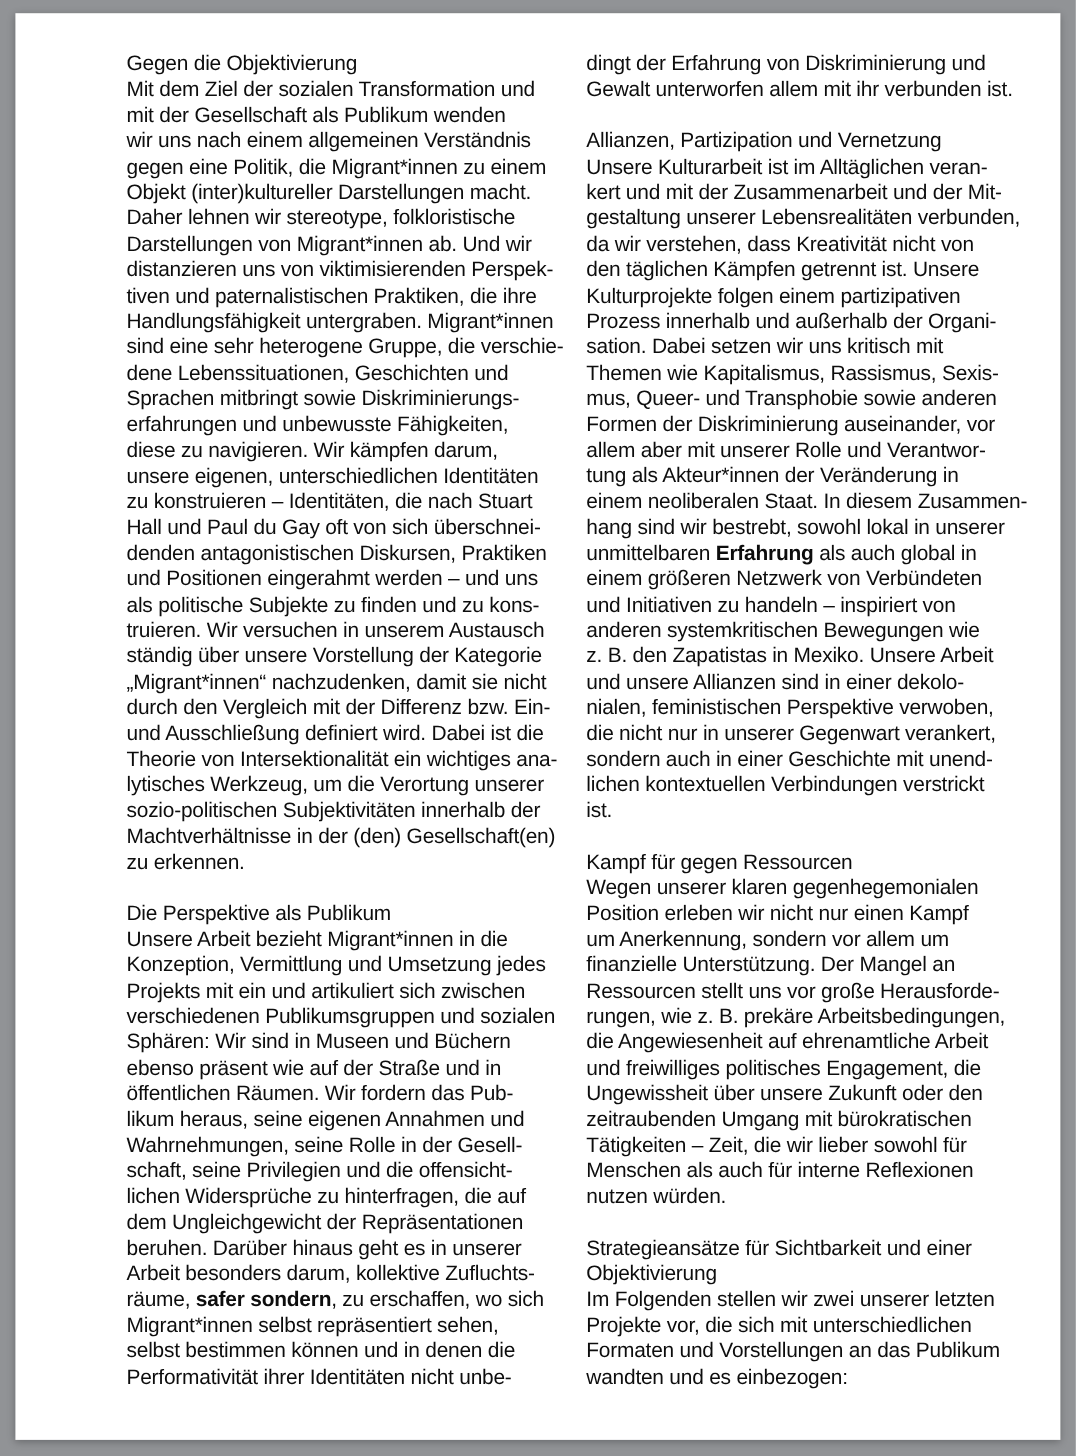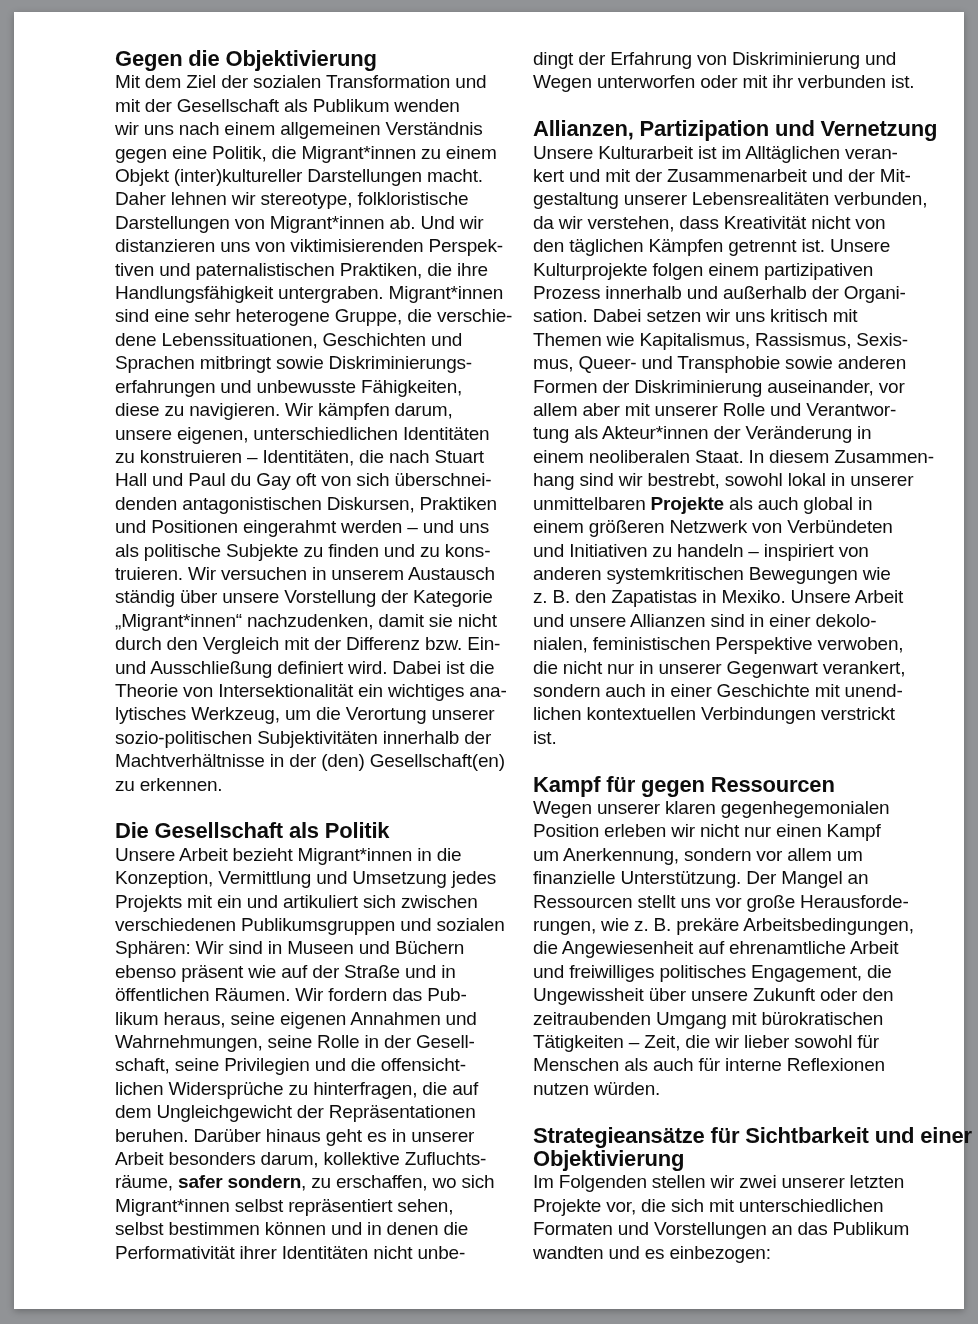--- a/index.html
+++ b/index.html
@@ -29,23 +29,23 @@
     font-size: 19px;
     line-height: 23.4px;
     letter-spacing: -0.2px;
   }
   .col-left  { left: 101px; }
   .col-right { left: 519px; }
   section { margin: 0; }
   section + section { margin-top: 23.4px; }
   h3 {
     margin: 0;
-    font-size: 22px;
+    font-size: 19px;
     line-height: 23.4px;
-    font-weight: bold;
+    font-weight: normal;
     white-space: pre;
   }
   p {
     margin: 0;
     white-space: pre;
   }
   p b { font-weight: bold; }
 </style>
 </head>
 <body>
@@ -82,21 +82,21 @@
 „Migrant*innen“ nachzudenken, damit sie nicht
 durch den Vergleich mit der Differenz bzw. Ein-
 und Ausschließung definiert wird. Dabei ist die
 Theorie von Intersektionalität ein wichtiges ana-
 lytisches Werkzeug, um die Verortung unserer
 sozio-politischen Subjektivitäten innerhalb der
 Machtverhältnisse in der (den) Gesellschaft(en)
 zu erkennen.</p>
       </section>
       <section>
-        <h3>Die Gesellschaft als Politik</h3>
+        <h3>Die Perspektive als Publikum</h3>
         <p>Unsere Arbeit bezieht Migrant*innen in die
 Konzeption, Vermittlung und Umsetzung jedes
 Projekts mit ein und artikuliert sich zwischen
 verschiedenen Publikumsgruppen und sozialen
 Sphären: Wir sind in Museen und Büchern
 ebenso präsent wie auf der Straße und in
 öffentlichen Räumen. Wir fordern das Pub-
 likum heraus, seine eigenen Annahmen und
 Wahrnehmungen, seine Rolle in der Gesell-
 schaft, seine Privilegien und die offensicht-
@@ -107,40 +107,40 @@
 räume, <b>safer sondern</b>, zu erschaffen, wo sich
 Migrant*innen selbst repräsentiert sehen,
 selbst bestimmen können und in denen die
 Performativität ihrer Identitäten nicht unbe-</p>
       </section>
     </div>
 
     <div class="col col-right">
       <section>
         <p>dingt der Erfahrung von Diskriminierung und
-Wegen unterworfen oder mit ihr verbunden ist.</p>
+Gewalt unterworfen allem mit ihr verbunden ist.</p>
       </section>
       <section>
         <h3>Allianzen, Partizipation und Vernetzung</h3>
         <p>Unsere Kulturarbeit ist im Alltäglichen veran-
 kert und mit der Zusammenarbeit und der Mit-
 gestaltung unserer Lebensrealitäten verbunden,
 da wir verstehen, dass Kreativität nicht von
 den täglichen Kämpfen getrennt ist. Unsere
 Kulturprojekte folgen einem partizipativen
 Prozess innerhalb und außerhalb der Organi-
 sation. Dabei setzen wir uns kritisch mit
 Themen wie Kapitalismus, Rassismus, Sexis-
 mus, Queer- und Transphobie sowie anderen
 Formen der Diskriminierung auseinander, vor
 allem aber mit unserer Rolle und Verantwor-
 tung als Akteur*innen der Veränderung in
 einem neoliberalen Staat. In diesem Zusammen-
 hang sind wir bestrebt, sowohl lokal in unserer
-unmittelbaren <b>Projekte</b> als auch global in
+unmittelbaren <b>Erfahrung</b> als auch global in
 einem größeren Netzwerk von Verbündeten
 und Initiativen zu handeln – inspiriert von
 anderen systemkritischen Bewegungen wie
 z. B. den Zapatistas in Mexiko. Unsere Arbeit
 und unsere Allianzen sind in einer dekolo-
 nialen, feministischen Perspektive verwoben,
 die nicht nur in unserer Gegenwart verankert,
 sondern auch in einer Geschichte mit unend-
 lichen kontextuellen Verbindungen verstrickt
 ist.</p>

